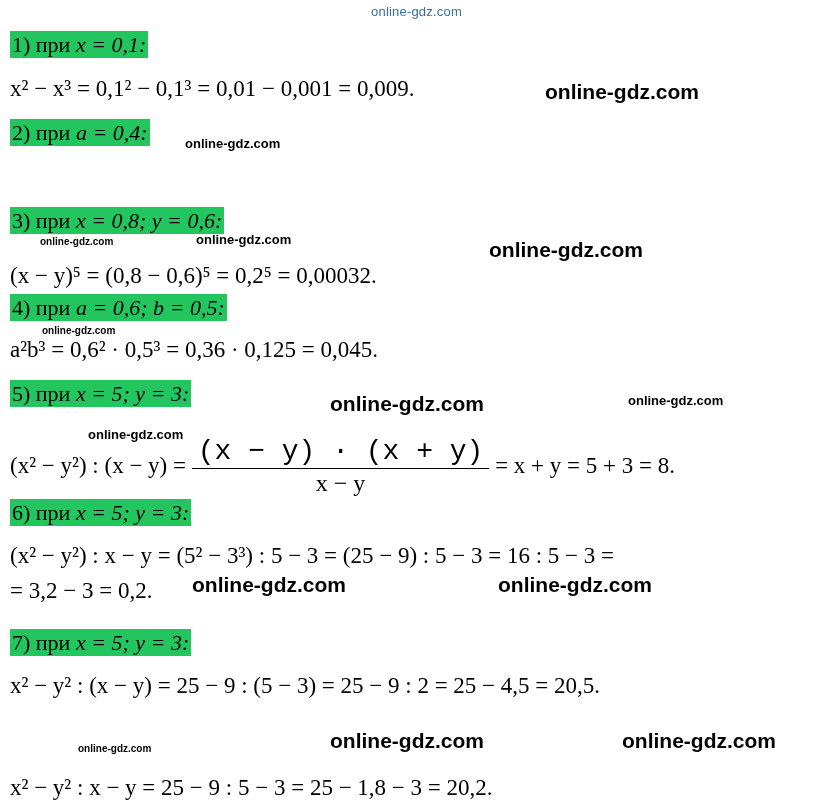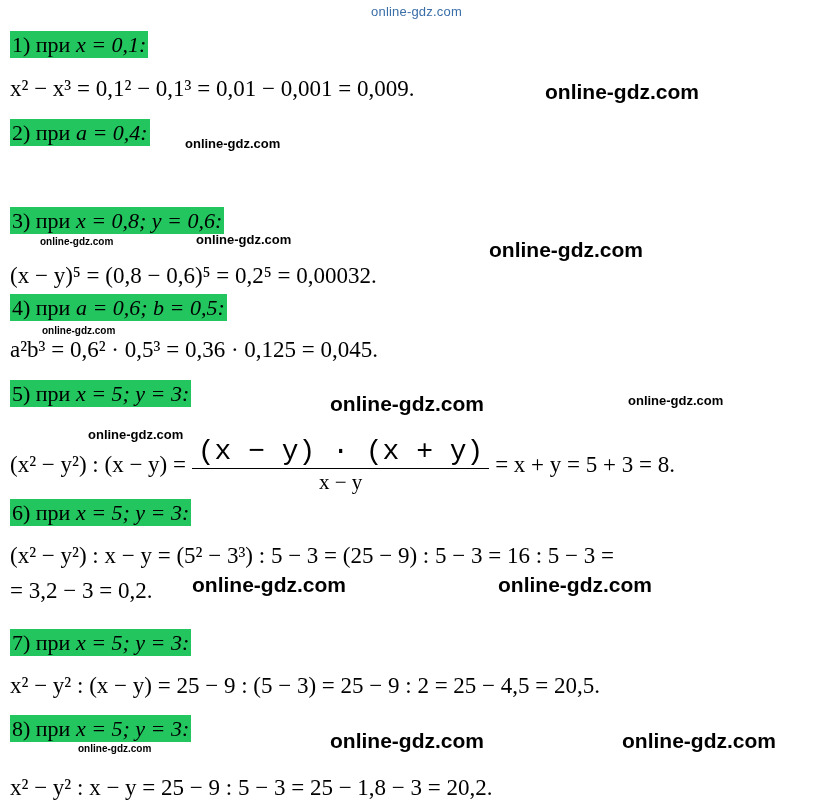--- a/index.html
+++ b/index.html
@@ -71,21 +71,21 @@
   .frac .num {
     display: block;
     padding: 0 6px 1px 6px;
     font-size: 28px;
     font-family: Liberation Mono, monospace;
   }
   .frac .den {
     display: block;
     border-top: 1.6px solid #000;
     padding: 1px 6px 0 6px;
-    font-size: 21px;
+    font-size: 24px;
   }
 </style>
 </head>
 <body>
 
 <div class="page">
 
   <div class="top-watermark">online-gdz.com</div>
 
   <div class="line task" style="left:10px; top:32px;">
@@ -163,27 +163,20 @@
     <span class="hl">
       <span>7)</span>
       <span>при</span>
       <i class="v">x = 5; y = 3:</i>
     </span>
   </div>
   <div class="line math" style="left:10px; top:673px;">
     <span>x² − y² : (x − y) = 25 − 9 : (5 − 3) = 25 − 9 : 2 = 25 − 4,5 = 20,5.</span>
   </div>
 
-  <div class="line task" style="left:10px; top:716px;">
-    <span class="hl">
-      <span>8)</span>
-      <span>при</span>
-      <i class="v">x = 5; y = 3:</i>
-    </span>
-  </div>
   <div class="line math" style="left:10px; top:775px;">
     <span>x² − y² : x − y = 25 − 9 : 5 − 3 = 25 − 1,8 − 3 = 20,2.</span>
   </div>
 
   <div id="watermark-layer">
       <div class="wm wm-big" style="left: 545px; top: 80px;">online-gdz.com</div>
       <div class="wm wm-mid" style="left: 185px; top: 136px;">online-gdz.com</div>
       <div class="wm wm-small" style="left: 40px; top: 236px;">online-gdz.com</div>
       <div class="wm wm-mid" style="left: 196px; top: 232px;">online-gdz.com</div>
       <div class="wm wm-big" style="left: 489px; top: 238px;">online-gdz.com</div>

